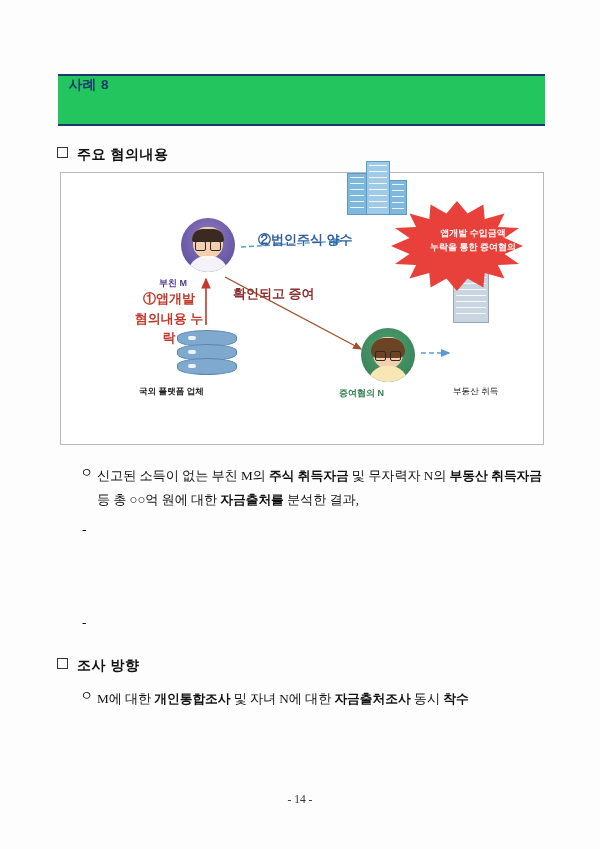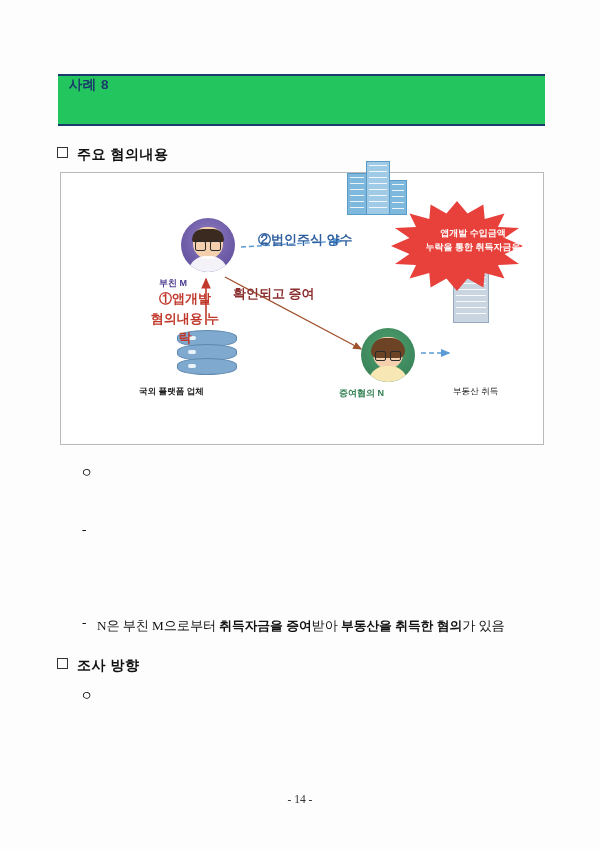--- a/index.html
+++ b/index.html
@@ -256,21 +256,21 @@
   
   .arrow-label {
     position: absolute;
     font-family: "Liberation Sans", sans-serif;
     font-size: 13px;
     font-weight: bold;
     white-space: nowrap;
   }
   #al-1 { left: 197px; top: 58px; color: #2f5f9e; }
   #al-2 { left: 172px; top: 112px; color: #8b2f2f; }
-  #al-3 { left: 88px;  top: 116px; color: #c0392b; width: 72px; text-align:center; line-height:1.5; white-space: normal;}
+  #al-3 { left: 72px;  top: 116px; color: #c0392b; width: 72px; text-align:center; line-height:1.5; white-space: normal;}
 
   .fig-svg { position: absolute; left:0; top:0; width:100%; height:100%; }
 
   
   .para {
     position: absolute;
     font-family: "Liberation Serif", serif;
     font-size: 13.2px;
     line-height: 1.78;
     color: #111;
@@ -383,41 +383,42 @@
         <div class="tower">
             <div class="win-rows"></div>
             <div class="roof"></div>
           </div>
       </div>
       <div class="fig-label" id="lbl-estate">부동산 취득</div>
 
       <div class="star"></div>
       <div class="star-text">
         <div>앱개발 수입금액</div>
-        <div>누락을 통한 취득자금을</div>
+        <div>누락을 통한 증여혐의</div>
       </div>
 
       <div class="arrow-label" id="al-1">②법인주식 양수</div>
       <div class="arrow-label" id="al-2">확인되고 증여</div>
       <div class="arrow-label" id="al-3">
         <div>①앱개발</div>
         <div>혐의내용 누락</div>
       </div>
 
     </div>
   </div>
 
   <div class="mark" id="m1">ㅇ</div>
+  <div class="para" id="p1">신고된 소득이 없는 부친 M의 <b>주식 취득자금</b> 및 무자력자 N의 <b>부동산 취득자금</b> 등 총 ○○억 원에 대한 <b>자금출처를</b> 분석한 결과,</div>
 
   <div class="mark" id="m2">-</div>
 
   <div class="mark" id="m3">-</div>
-  <div class="para" id="p3">N은 부친 M으로부터 <b>취득자금을 증여</b>받아 <b>부동산을 취득한 혐의</b>가 있음</div>
 
   <div class="section-heading" id="sec-2">
     <span class="sq"></span><span>조사 방향</span>
   </div>
 
   <div class="mark" id="m4">ㅇ</div>
+  <div class="para" id="p4">M에 대한 <b>개인통합조사</b> 및 자녀 N에 대한 <b>자금출처조사</b> 동시 <b>착수</b></div>
 
   <div class="footer">- 14 -</div>
 
 </div>
 
 </body></html>

